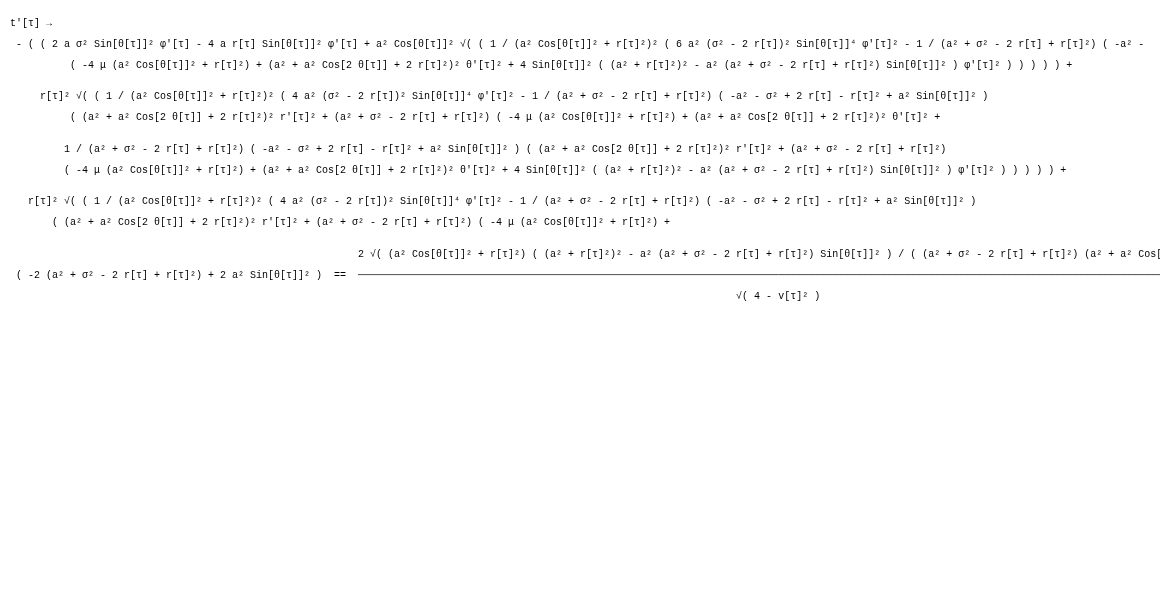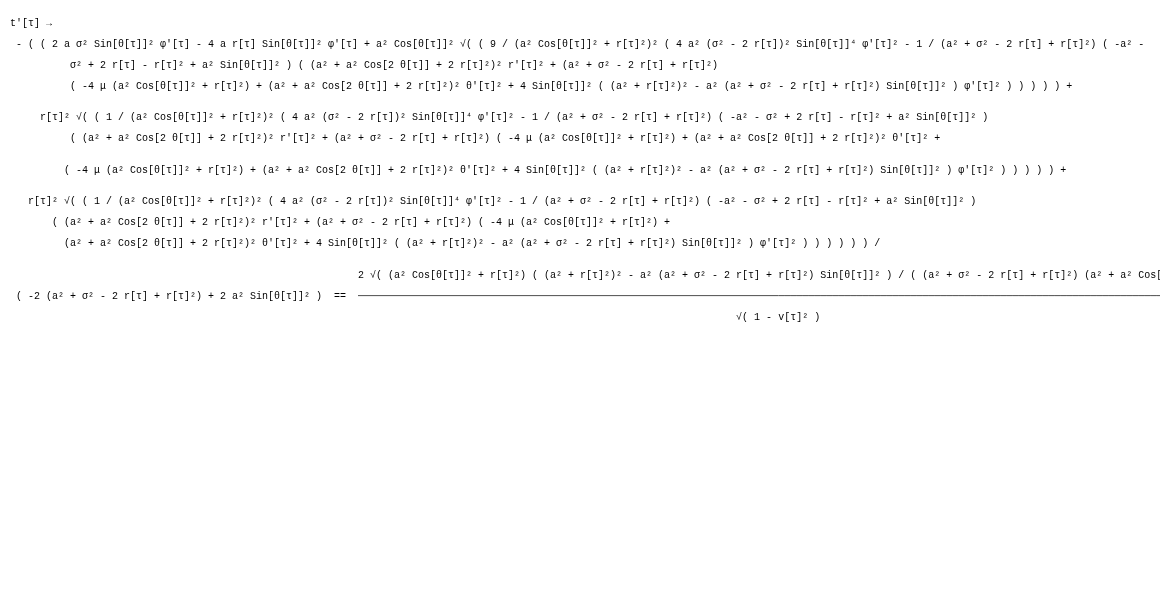--- a/index.html
+++ b/index.html
@@ -19,29 +19,28 @@
     white-space: pre;
     overflow: hidden;
   }
   [data-bind] { white-space: pre; }
 </style>
 </head>
 <body>
 
 <div class="page">
 <div data-bind="lines.0">t'[τ] →</div>
-<div data-bind="lines.1"> - ( ( 2 a σ² Sin[θ[τ]]² φ'[τ] - 4 a r[τ] Sin[θ[τ]]² φ'[τ] + a² Cos[θ[τ]]² √( ( 9 / (a² Cos[θ[τ]]² + r[τ]²)² ( 4 a² (σ² - 2 r[τ])² Sin[θ[τ]]⁴ φ'[τ]² - 1 / (a² + σ² - 2 r[τ] + r[τ]²) ( -a² -</div>
-<div data-bind="lines.2">          σ² + 2 r[τ] - r[τ]² + a² Sin[θ[τ]]² ) ( (a² + a² Cos[2 θ[τ]] + 2 r[τ]²)² r'[τ]² + (a² + σ² - 2 r[τ] + r[τ]²)</div>
+<div data-bind="lines.1"> - ( ( 2 a σ² Sin[θ[τ]]² φ'[τ] - 4 a r[τ] Sin[θ[τ]]² φ'[τ] + a² Cos[θ[τ]]² √( ( 1 / (a² Cos[θ[τ]]² + r[τ]²)² ( 6 a² (σ² - 2 r[τ])² Sin[θ[τ]]⁴ φ'[τ]² - 1 / (a² + σ² - 2 r[τ] + r[τ]²) ( -a² -</div>
 <div data-bind="lines.3">          ( -4 μ (a² Cos[θ[τ]]² + r[τ]²) + (a² + a² Cos[2 θ[τ]] + 2 r[τ]²)² θ'[τ]² + 4 Sin[θ[τ]]² ( (a² + r[τ]²)² - a² (a² + σ² - 2 r[τ] + r[τ]²) Sin[θ[τ]]² ) φ'[τ]² ) ) ) ) ) +</div>
 <div data-bind="lines.4"></div>
 <div data-bind="lines.5">     r[τ]² √( ( 1 / (a² Cos[θ[τ]]² + r[τ]²)² ( 4 a² (σ² - 2 r[τ])² Sin[θ[τ]]⁴ φ'[τ]² - 1 / (a² + σ² - 2 r[τ] + r[τ]²) ( -a² - σ² + 2 r[τ] - r[τ]² + a² Sin[θ[τ]]² )</div>
 <div data-bind="lines.6">          ( (a² + a² Cos[2 θ[τ]] + 2 r[τ]²)² r'[τ]² + (a² + σ² - 2 r[τ] + r[τ]²) ( -4 μ (a² Cos[θ[τ]]² + r[τ]²) + (a² + a² Cos[2 θ[τ]] + 2 r[τ]²)² θ'[τ]² +</div>
 <div data-bind="lines.8"></div>
+<div data-bind="lines.10">         1 / (a² + σ² - 2 r[τ] + r[τ]²) ( -a² - σ² + 2 r[τ] - r[τ]² + a² Sin[θ[τ]]² ) ( (a² + a² Cos[2 θ[τ]] + 2 r[τ]²)² r'[τ]² + (a² + σ² - 2 r[τ] + r[τ]²)</div>
 <div data-bind="lines.11">         ( -4 μ (a² Cos[θ[τ]]² + r[τ]²) + (a² + a² Cos[2 θ[τ]] + 2 r[τ]²)² θ'[τ]² + 4 Sin[θ[τ]]² ( (a² + r[τ]²)² - a² (a² + σ² - 2 r[τ] + r[τ]²) Sin[θ[τ]]² ) φ'[τ]² ) ) ) ) ) +</div>
 <div data-bind="lines.12"></div>
 <div data-bind="lines.13">   r[τ]² √( ( 1 / (a² Cos[θ[τ]]² + r[τ]²)² ( 4 a² (σ² - 2 r[τ])² Sin[θ[τ]]⁴ φ'[τ]² - 1 / (a² + σ² - 2 r[τ] + r[τ]²) ( -a² - σ² + 2 r[τ] - r[τ]² + a² Sin[θ[τ]]² )</div>
 <div data-bind="lines.14">       ( (a² + a² Cos[2 θ[τ]] + 2 r[τ]²)² r'[τ]² + (a² + σ² - 2 r[τ] + r[τ]²) ( -4 μ (a² Cos[θ[τ]]² + r[τ]²) +</div>
-<div data-bind="lines.15">         (a² + a² Cos[2 θ[τ]] + 2 r[τ]²)² θ'[τ]² + 4 Sin[θ[τ]]² ( (a² + r[τ]²)² - a² (a² + σ² - 2 r[τ] + r[τ]²) Sin[θ[τ]]² ) φ'[τ]² ) ) ) ) ) ) /</div>
 <div data-bind="lines.16"></div>
 <div data-bind="lines.17">                                                          2 √( (a² Cos[θ[τ]]² + r[τ]²) ( (a² + r[τ]²)² - a² (a² + σ² - 2 r[τ] + r[τ]²) Sin[θ[τ]]² ) / ( (a² + σ² - 2 r[τ] + r[τ]²) (a² + a² Cos[2 θ[τ]] + 2 r[τ]²)² ) )</div>
 <div data-bind="lines.18"> ( -2 (a² + σ² - 2 r[τ] + r[τ]²) + 2 a² Sin[θ[τ]]² )  ==  ─────────────────────────────────────────────────────────────────────────────────────────────────────────────────────────────────────────────────</div>
-<div data-bind="lines.19">                                                                                                                         √( 1 - v[τ]² )</div>
+<div data-bind="lines.19">                                                                                                                         √( 4 - v[τ]² )</div>
 </div>
 
 </body></html>

